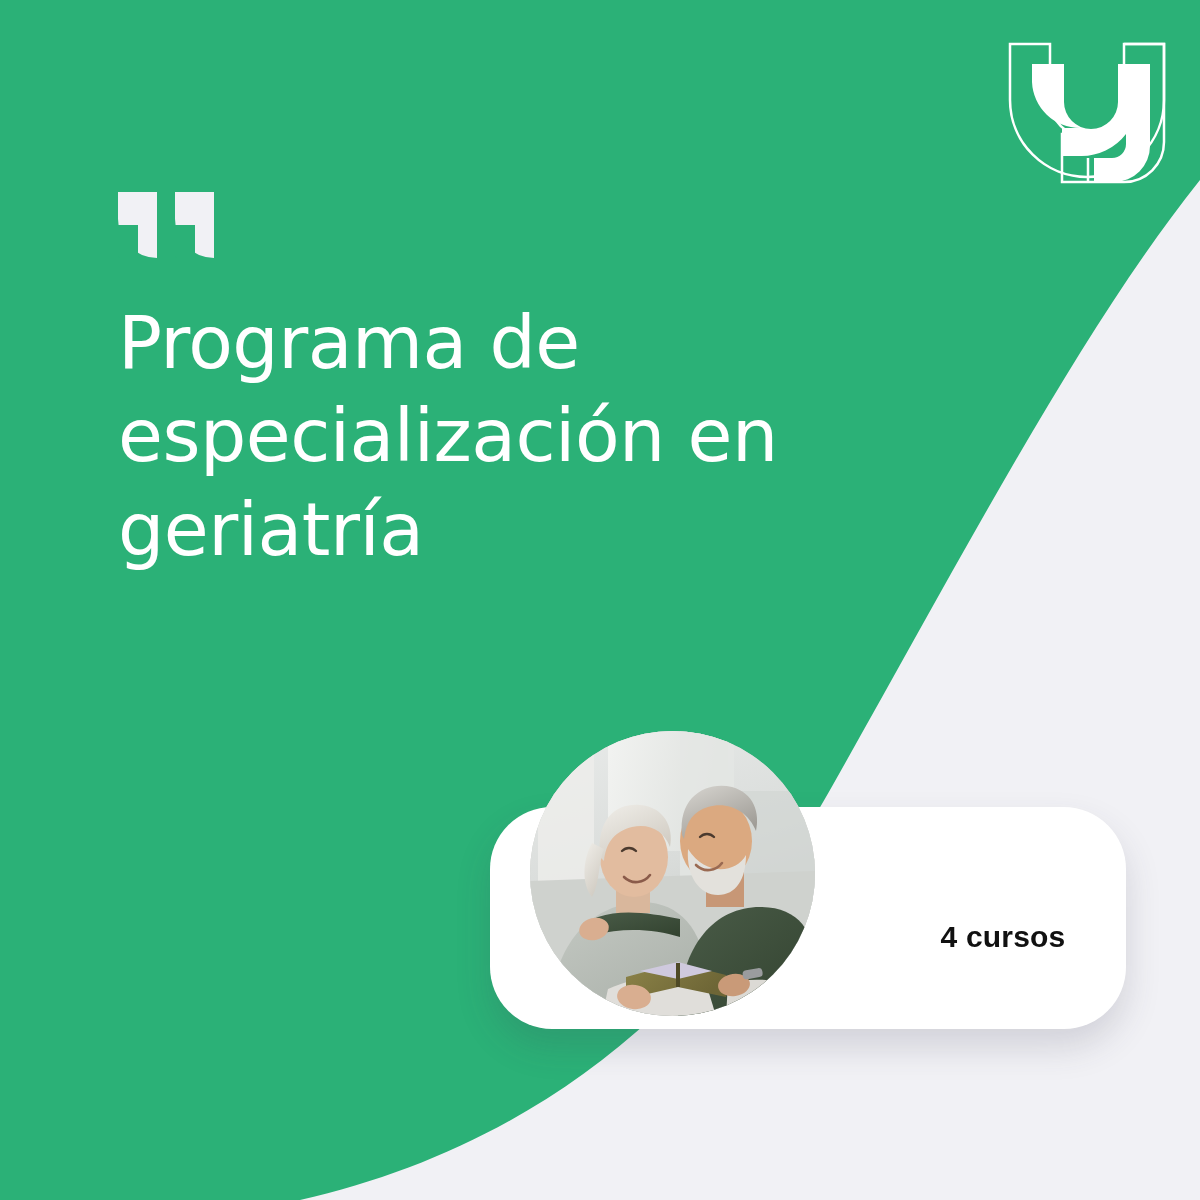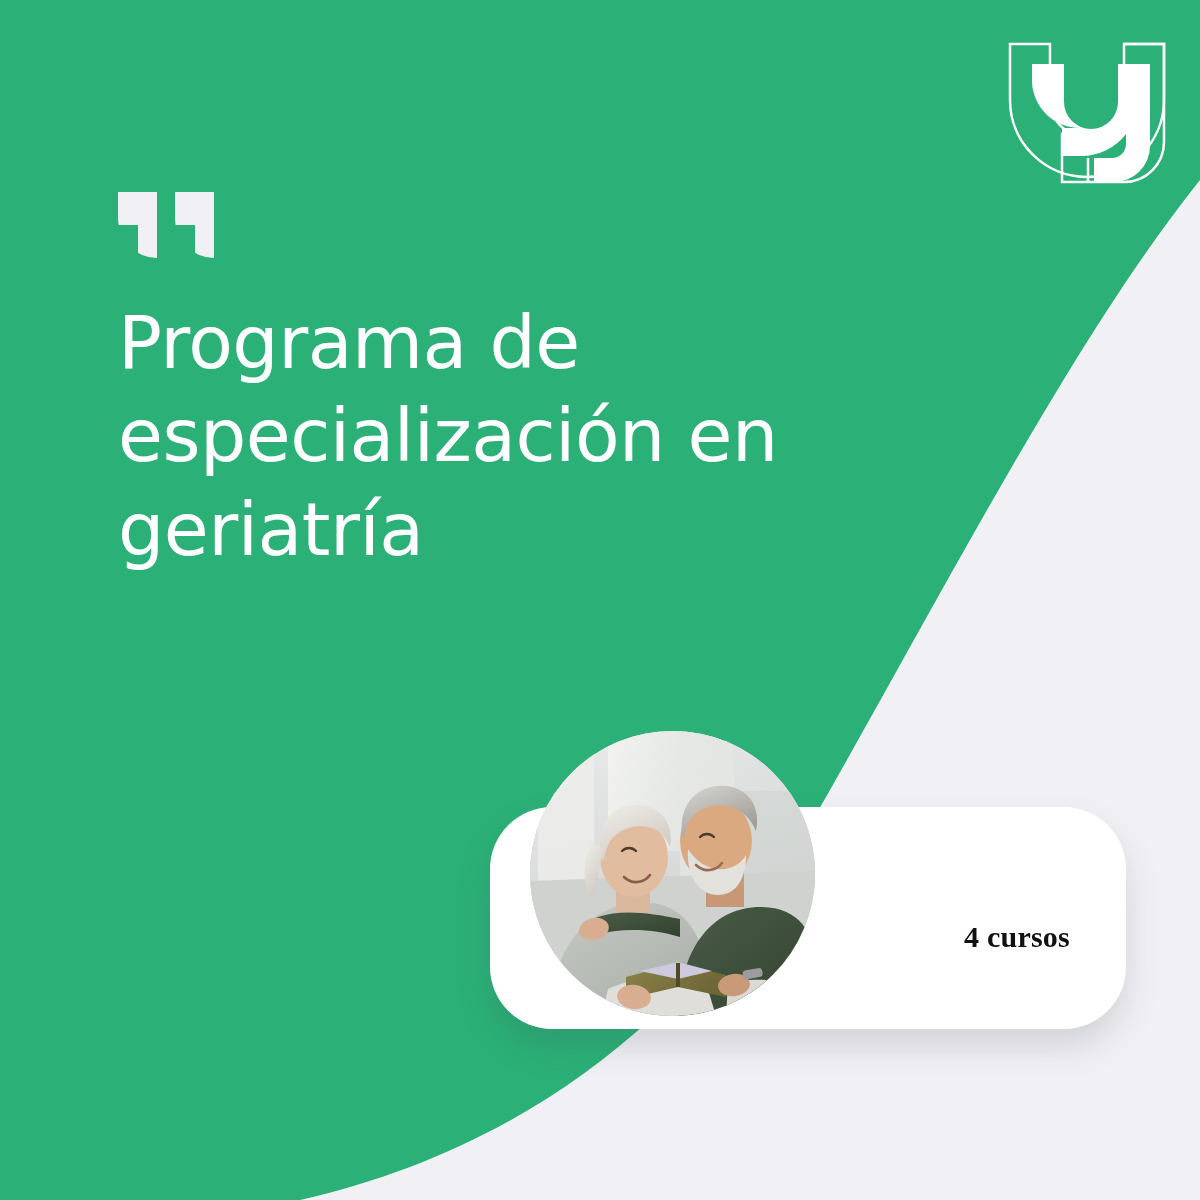--- a/index.html
+++ b/index.html
@@ -91,29 +91,29 @@
     top: 807px;
     width: 636px;
     height: 222px;
     background: #FFFFFF;
     border-radius: 62px;
     box-shadow: 0 18px 34px rgba(60, 60, 85, 0.17);
   }
 
   .card-label {
     position: absolute;
-    left: 404px;
+    left: 390px;
     top: 0;
     width: 246px;
     height: 260px;
     display: flex;
     align-items: center;
     justify-content: center;
     color: #111111;
-    font-family: Liberation Serif, serif;
+    font-family: Liberation Sans, sans-serif;
     font-size: 30px;
     font-weight: 700;
     letter-spacing: 0.2px;
   }
 
   
   .photo-circle {
     position: absolute;
     left: 530px;
     top: 731px;

